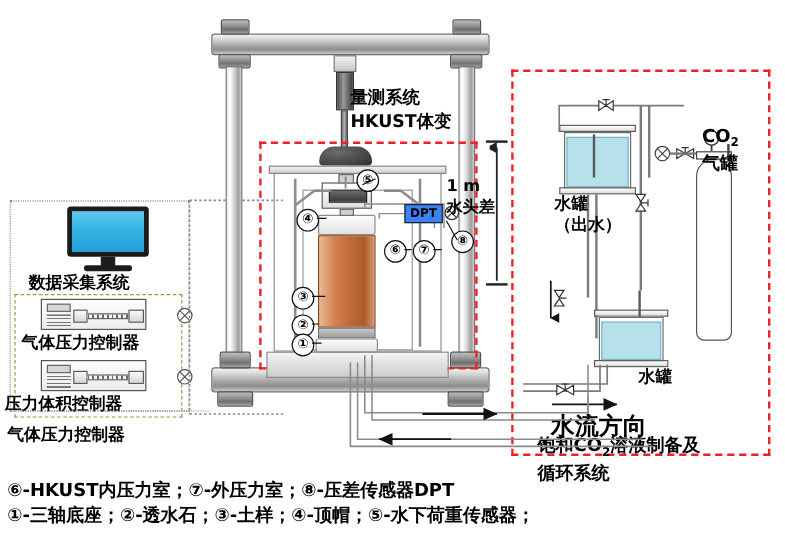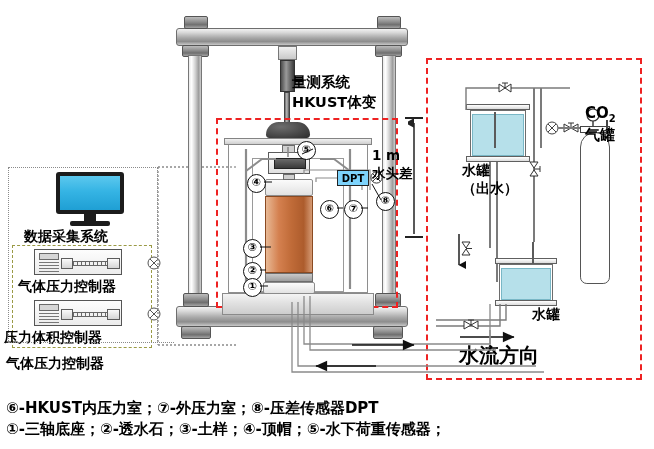--- a/index.html
+++ b/index.html
@@ -181,21 +181,21 @@
     line-height:15px;
     text-align:center;
     color:#000;
     font-family:"DejaVu Sans","Liberation Sans",sans-serif;
   }
 
   
   .dpt-box{
     position:absolute;
     border:1.3px solid #222;
-    background:#7dd3fc;
+    background:#3b82f6;
     box-sizing:border-box;
     font-size:10px;
     font-weight:bold;
     text-align:center;
     font-family:"DejaVu Sans","Liberation Sans",sans-serif;
   }
 
   
   .valve{position:absolute;}
   .xvalve{position:absolute;}
@@ -474,20 +474,26 @@
   <svg class="abs" style="left:458px;top:331px;width:66px;height:14px;" viewBox="0 0 66 14">
     <defs>
       <marker id="flA" markerWidth="9" markerHeight="9" refX="8" refY="4.5" orient="auto">
         <path d="M0.6 1 L8.4 4.5 L0.6 8 Z" fill="#111"></path>
       </marker>
     </defs>
     <line x1="2" y1="6" x2="56" y2="6" stroke="#111" stroke-width="1.5" marker-end="url(#flA)"></line>
   </svg>
   <div class="lbl" style="left:459px;top:344px;font-size:20px;">水流方向</div>
 
+  <div class="lbl ctr" style="left:448px;top:362px;width:200px;font-size:15px;line-height:1.25;">
+    <div>
+      <span>饱和CO</span><sub style="font-size:10px;">2</sub><span>溶液制备及</span>
+    </div>
+    <div>循环系统</div>
+  </div>
 
   <svg class="abs" style="left:276px;top:290px;width:378px;height:100px;" viewBox="0 0 378 100">
 
     <path d="M28 6 L28 54 L214 54 L214 14" stroke="#8a8a8a" stroke-width="1.3" fill="none"></path>
     <path d="M34 6 L34 60 L220 60" stroke="#8a8a8a" stroke-width="1.3" fill="none"></path>
     <path d="M22 12 L22 76 L260 76" stroke="#8a8a8a" stroke-width="1.3" fill="none"></path>
     <path d="M16 12 L16 82 L268 82" stroke="#8a8a8a" stroke-width="1.3" fill="none"></path>
 
     <path d="M214 54 L214 40" stroke="#8a8a8a" stroke-width="1.3" fill="none"></path>
     <path d="M158 54 L158 54" stroke="#8a8a8a" stroke-width="1.3" fill="none"></path>

